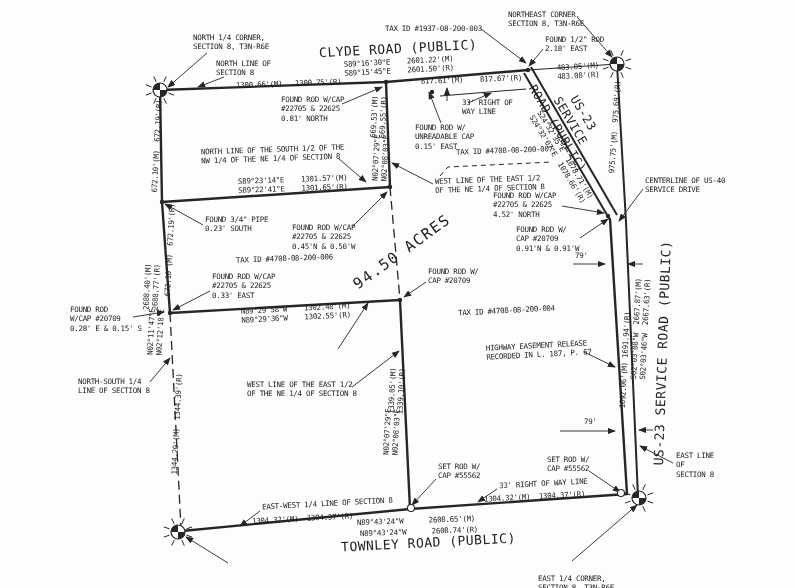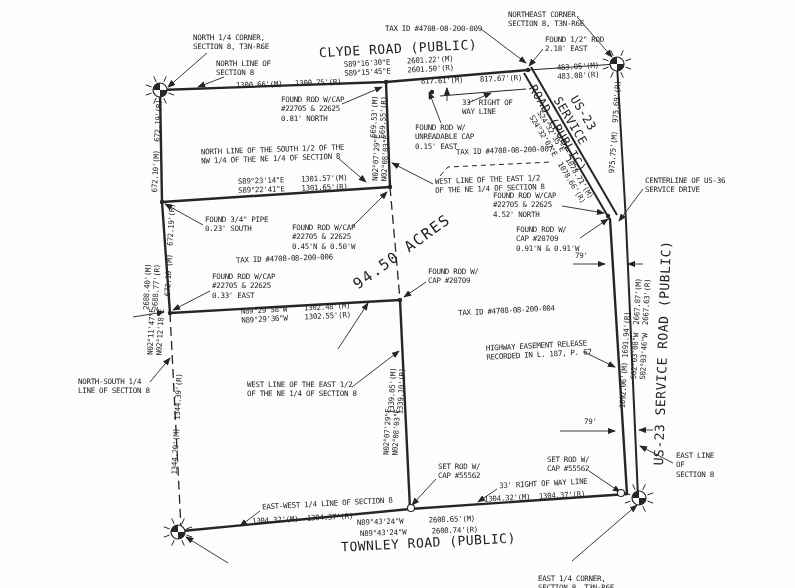--- a/index.html
+++ b/index.html
@@ -131,21 +131,21 @@
     <use href="#cornerSym" transform="translate(639,498)"></use>
   </svg>
 
   <div class="lbl" style="left:193px;top:33px;">NORTH 1/4 CORNER,
 SECTION 8, T3N-R6E</div>
   <div class="lbl" style="left:216px;top:59px;">NORTH LINE OF
 SECTION 8</div>
   <div class="lbl big" style="left:319px;top:41px;transform:rotate(-3deg);">CLYDE ROAD (PUBLIC)</div>
   <div class="lbl" style="left:344px;top:57px;transform:rotate(-3deg);">S89°16'30"E    2601.22'(M)
 S89°15'45"E    2601.50'(R)</div>
-  <div class="lbl" style="left:385px;top:24px;">TAX ID #4708-08-200-009</div>
+  <div class="lbl" style="left:385px;top:24px;">TAX ID #1937-08-200-003</div>
   <div class="lbl" style="left:236px;top:79px;transform:rotate(-2deg);">1300.66'(M)   1300.75'(R)</div>
   <div class="lbl" style="left:421px;top:75px;transform:rotate(-2deg);">817.61'(M)    817.67'(R)</div>
   <div class="lbl" style="left:281px;top:95px;">FOUND ROD W/CAP
 #22705 &amp; 22625
 0.81' NORTH</div>
   <div class="lbl" style="left:508px;top:1px;margin-top:9px;">NORTHEAST CORNER,
 SECTION 8, T3N-R6E</div>
   <div class="lbl" style="left:545px;top:35px;">FOUND 1/2" ROD
 2.18' EAST</div>
   <div class="lbl" style="left:557px;top:62px;transform:rotate(-3deg);">483.05'(M)
@@ -180,35 +180,38 @@
   <div class="lbl" style="left:236px;top:254px;transform:rotate(-2deg);">TAX ID #4708-08-200-006</div>
   <div class="lbl acres" style="left:402px;top:252px;transform:translate(-50%,-50%) rotate(-36deg);">94.50 ACRES</div>
   <div class="lbl" style="left:428px;top:267px;">FOUND ROD W/
 CAP #20709</div>
   <div class="lbl" style="left:493px;top:191px;">FOUND ROD W/CAP
 #22705 &amp; 22625
 4.52' NORTH</div>
   <div class="lbl" style="left:516px;top:225px;">FOUND ROD W/
 CAP #20709
 0.91'N &amp; 0.91'W</div>
-  <div class="lbl" style="left:645px;top:176px;">CENTERLINE OF US-36
+  <div class="lbl" style="left:645px;top:176px;">CENTERLINE OF US-40
 SERVICE DRIVE</div>
   <div class="lbl" style="left:575px;top:251px;">79'</div>
   <div class="lbl" style="left:458px;top:306px;transform:rotate(-3deg);">TAX ID #4708-08-200-004</div>
   <div class="lbl" style="left:486px;top:341px;transform:rotate(-3deg);">HIGHWAY EASEMENT RELEASE
 RECORDED IN L. 187, P. 67</div>
   <div class="lbl" style="left:212px;top:272px;">FOUND ROD W/CAP
 #22705 &amp; 22625
 0.33' EAST</div>
   <div class="lbl" style="left:157px;top:146px;transform:translate(-50%,-50%) rotate(-87deg);">672.10'(M)  672.19'(R)</div>
   <div class="lbl" style="left:170px;top:250px;transform:translate(-50%,-50%) rotate(-87deg);">672.10'(M)  672.19'(R)</div>
   <div class="lbl" style="left:152px;top:287px;transform:translate(-50%,-50%) rotate(-87deg);">2688.40'(M)
 2688.77'(R)</div>
   <div class="lbl" style="left:156px;top:332px;transform:translate(-50%,-50%) rotate(-87deg);">N02°11'47"E
 N02°12'18"E</div>
+  <div class="lbl" style="left:70px;top:305px;">FOUND ROD
+W/CAP #20709
+0.28' E &amp; 0.15' S</div>
   <div class="lbl" style="left:177px;top:424px;transform:translate(-50%,-50%) rotate(-87deg);">1344.20'(M)  1344.39'(R)</div>
   <div class="lbl" style="left:78px;top:377px;">NORTH-SOUTH 1/4
 LINE OF SECTION 8</div>
   <div class="lbl" style="left:241px;top:304px;transform:rotate(-3deg);">N89°29'58"W    1302.48'(M)
 N89°29'36"W    1302.55'(R)</div>
   <div class="lbl" style="left:247px;top:380px;">WEST LINE OF THE EAST 1/2
 OF THE NE 1/4 OF SECTION 8</div>
   <div class="lbl" style="left:397px;top:391px;transform:translate(-50%,-50%) rotate(-87deg);">1339.05'(M)
 1339.10'(R)</div>
   <div class="lbl" style="left:392px;top:432px;transform:translate(-50%,-50%) rotate(-87deg);">N02°07'29"E

